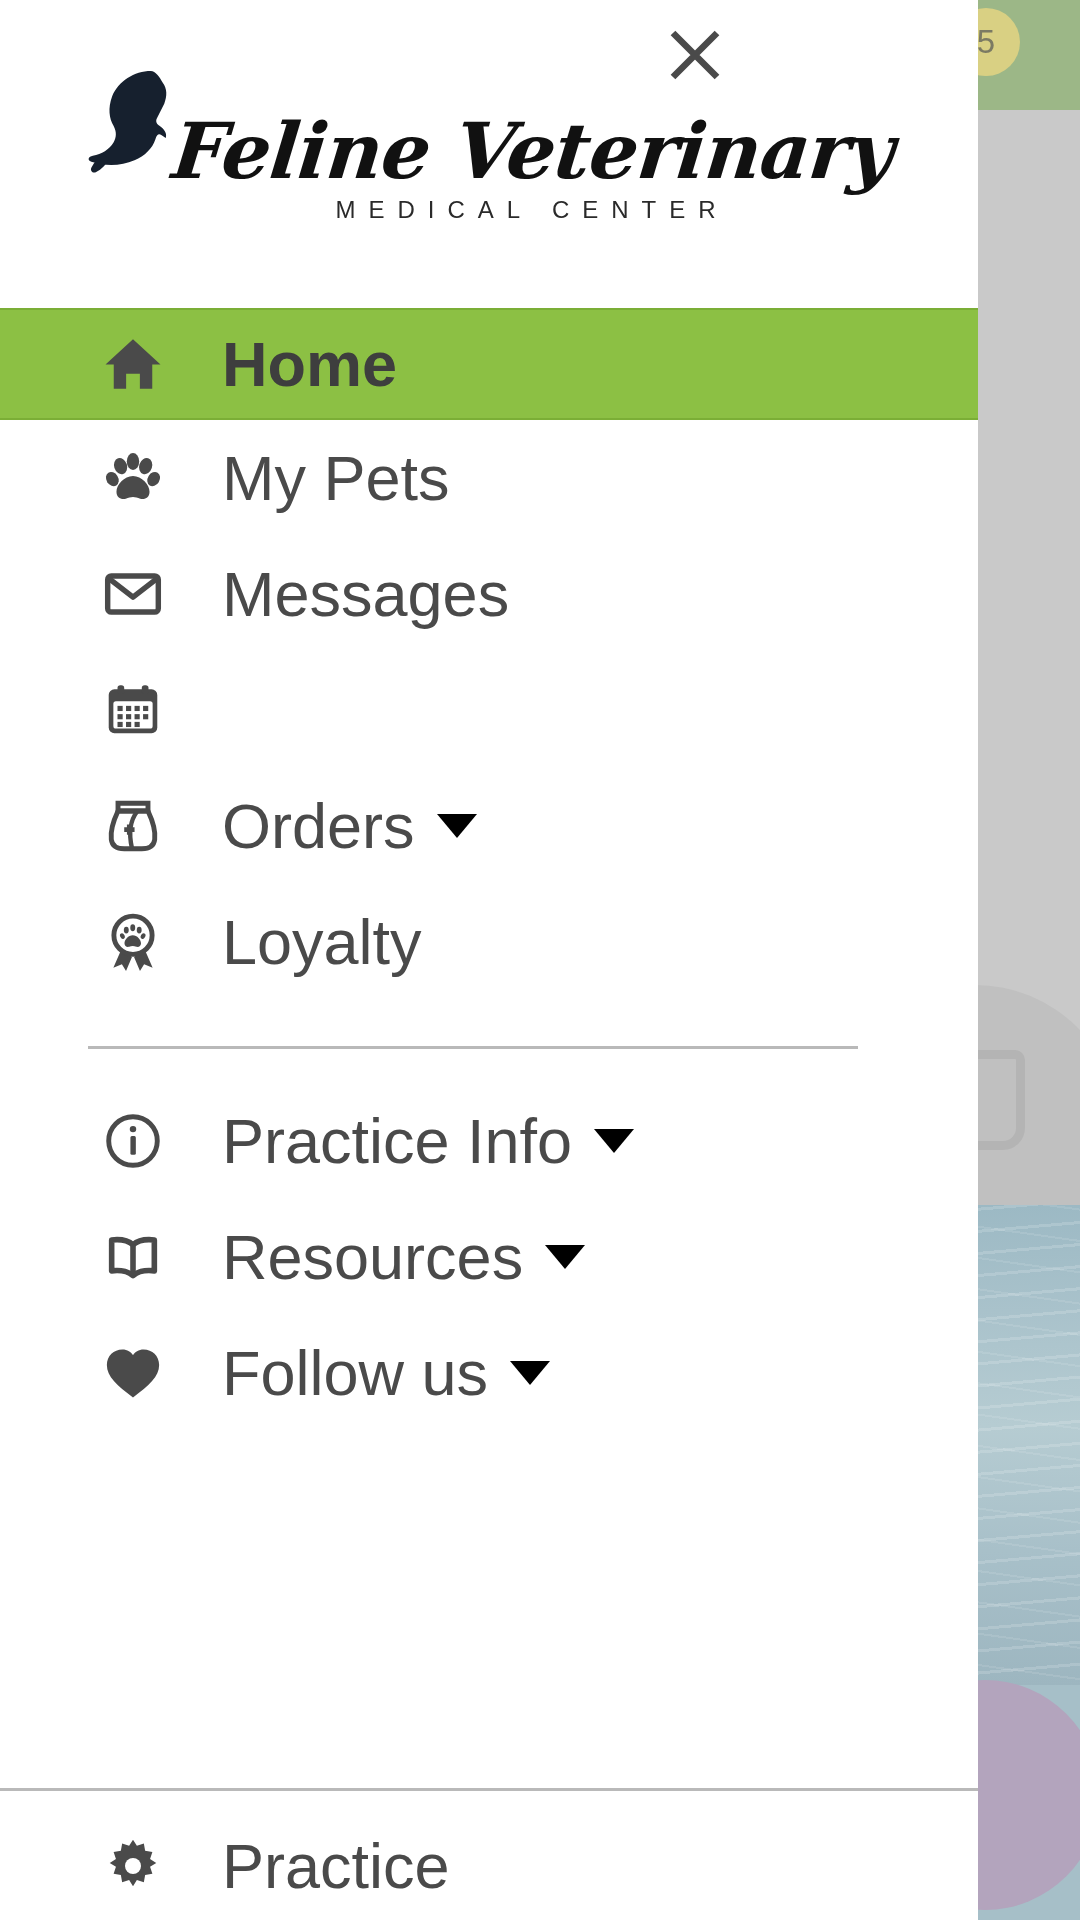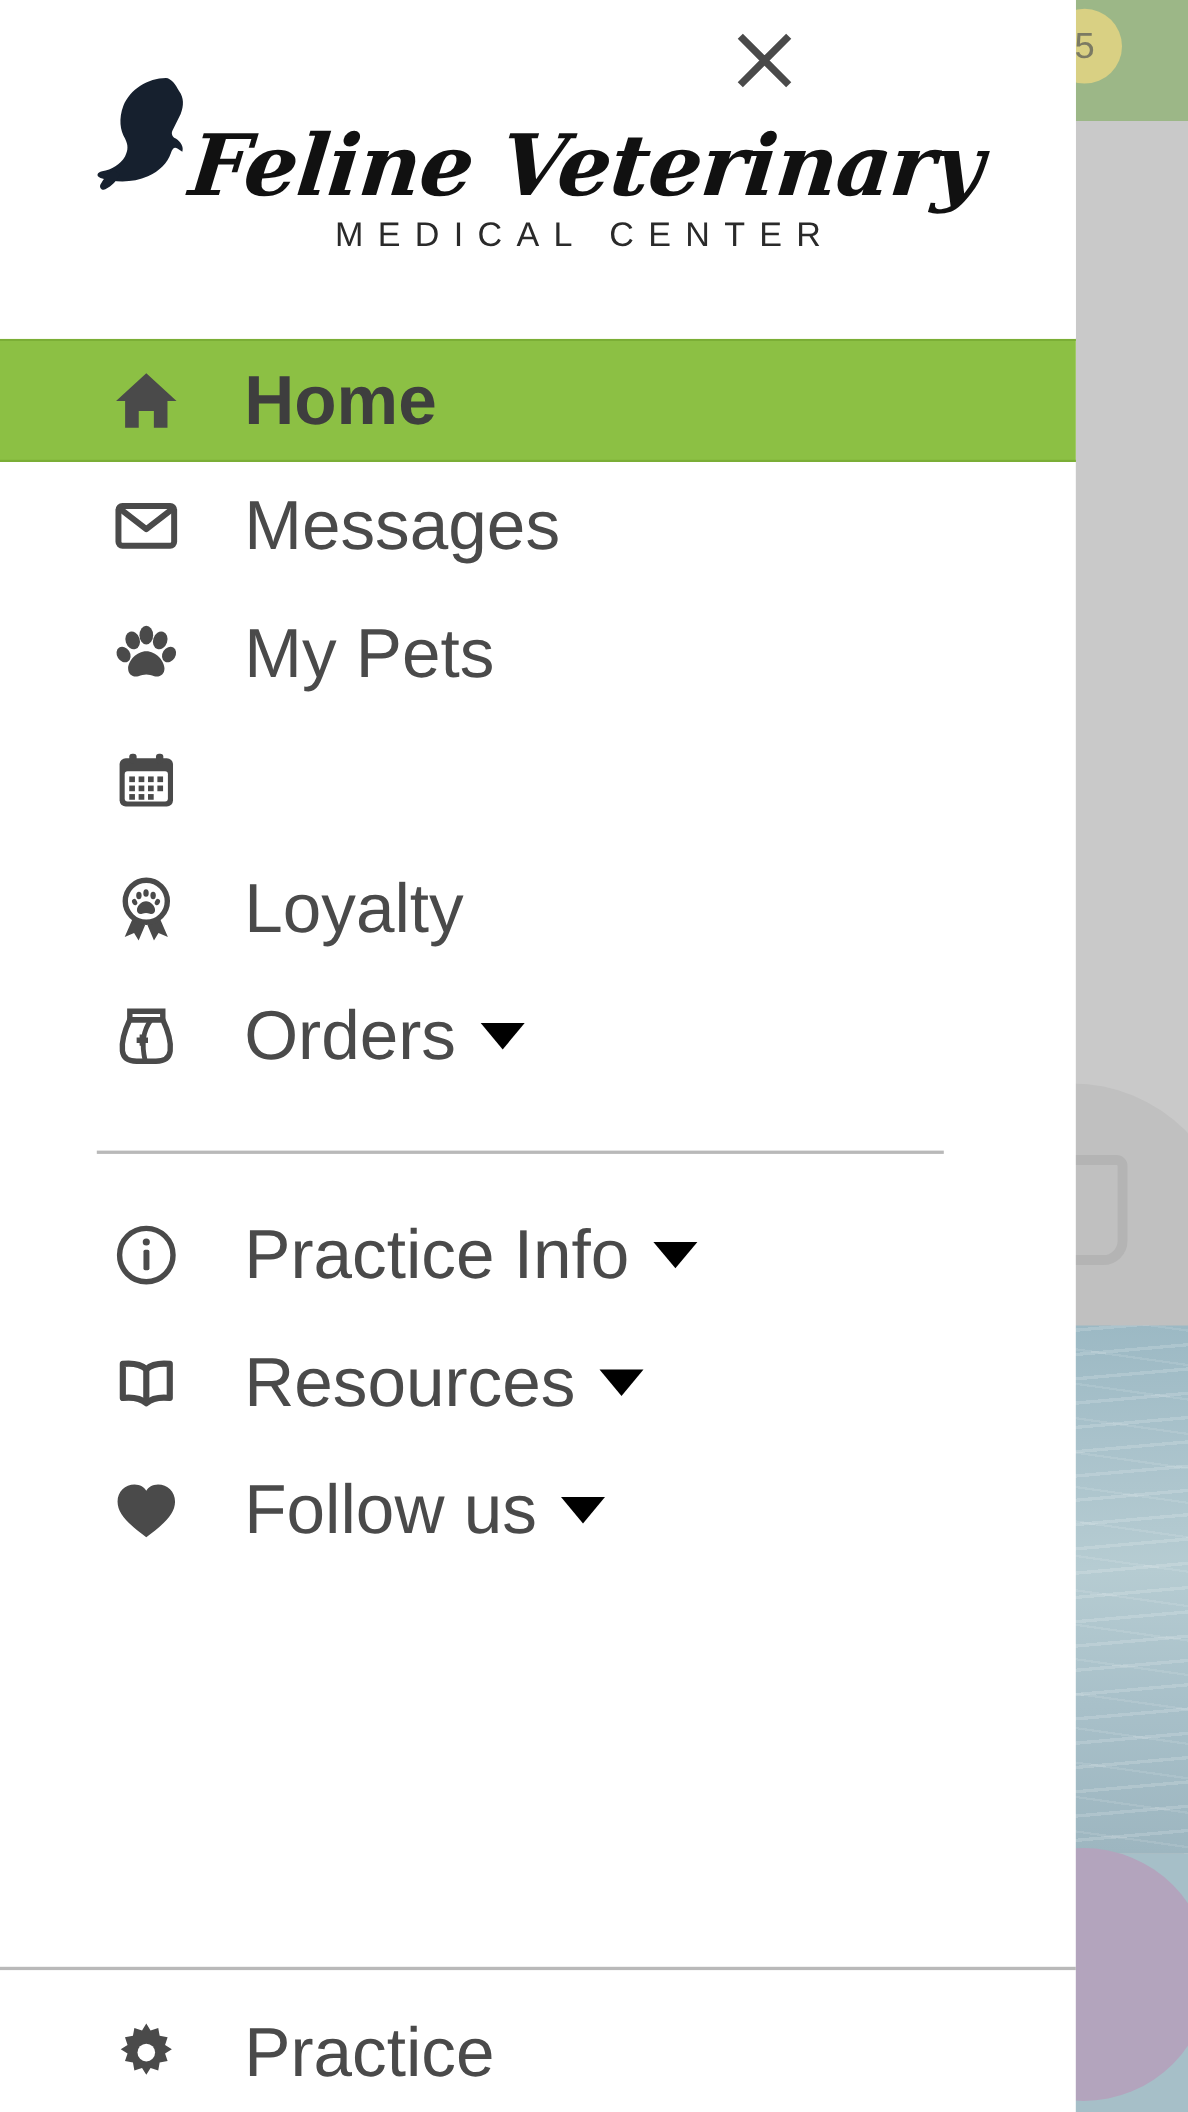--- a/index.html
+++ b/index.html
@@ -115,21 +115,21 @@
   #logo-wordmark {
     font-family:"DejaVu Serif", serif;
     font-style:italic; font-weight:bold;
     font-size:77px; line-height:1;
     color:#111;
     letter-spacing:-1px;
     transform:skewX(-6deg);
   }
   #logo-subtitle {
     margin-top:6px; margin-left:86px;
-    font-size:31px; letter-spacing:13px;
+    font-size:24px; letter-spacing:13px;
     color:#2a2a2a;
   }
 
   
   .nav-item {
     display:flex; align-items:center;
     height:116px;
     padding-left:96px;
     cursor:pointer;
   }
@@ -210,41 +210,41 @@
       <svg width="66" height="66" viewBox="0 0 24 24" aria-hidden="true">
         <path fill="#4a4a4a" d="M12 3 L22 12.2 h-3 V21 h-4.5 v-5.5 h-5 V21 H5 v-8.8 H2 Z"></path>
       </svg>
     </span>
     <span class="nav-label">Home</span>
   </div>
 
   <div class="nav-item">
     <span class="nav-icon">
       <svg width="62" height="62" viewBox="0 0 24 24" aria-hidden="true">
-        <rect x="2.2" y="5" width="19.6" height="14" rx="1.4" fill="none" stroke="#4a4a4a" stroke-width="2.1"></rect>
-        <path d="M3 6.2 L12 13.2 L21 6.2" fill="none" stroke="#4a4a4a" stroke-width="2.1" stroke-linejoin="round"></path>
-      </svg>
-    </span>
-    <span class="nav-label">Messages</span>
-  </div>
-
-  <div class="nav-item">
-    <span class="nav-icon">
-      <svg width="62" height="62" viewBox="0 0 24 24" aria-hidden="true">
         <g fill="#4a4a4a">
           <ellipse cx="7.2" cy="7.4" rx="2.5" ry="3.2" transform="rotate(-18 7.2 7.4)"></ellipse>
           <ellipse cx="12" cy="5.6" rx="2.4" ry="3.3"></ellipse>
           <ellipse cx="16.9" cy="7.4" rx="2.5" ry="3.2" transform="rotate(18 16.9 7.4)"></ellipse>
           <ellipse cx="20" cy="12.4" rx="2.3" ry="2.9" transform="rotate(32 20 12.4)"></ellipse>
           <ellipse cx="4" cy="12.4" rx="2.3" ry="2.9" transform="rotate(-32 4 12.4)"></ellipse>
           <path d="M12 11.2c3.4 0 6.4 3.4 6.4 6.1 0 2.2-1.8 3.2-3.6 2.7-1-.3-1.9-.6-2.8-.6s-1.8.3-2.8.6c-1.8.5-3.6-.5-3.6-2.7 0-2.7 3-6.1 6.4-6.1z"></path>
         </g>
       </svg>
     </span>
     <span class="nav-label">My Pets</span>
+  </div>
+
+  <div class="nav-item">
+    <span class="nav-icon">
+      <svg width="62" height="62" viewBox="0 0 24 24" aria-hidden="true">
+        <rect x="2.2" y="5" width="19.6" height="14" rx="1.4" fill="none" stroke="#4a4a4a" stroke-width="2.1"></rect>
+        <path d="M3 6.2 L12 13.2 L21 6.2" fill="none" stroke="#4a4a4a" stroke-width="2.1" stroke-linejoin="round"></path>
+      </svg>
+    </span>
+    <span class="nav-label">Messages</span>
   </div>
 
   <div class="nav-item">
     <span class="nav-icon">
       <svg width="62" height="62" viewBox="0 0 24 24" aria-hidden="true">
         <rect x="2.6" y="4" width="18.8" height="17" rx="2.2" fill="#4a4a4a"></rect>
         <rect x="4.4" y="8.6" width="15.2" height="10.6" rx="1" fill="#fff"></rect>
         <rect x="6" y="2.4" width="2.6" height="3.4" rx="1.1" fill="#4a4a4a"></rect>
         <rect x="15.4" y="2.4" width="2.6" height="3.4" rx="1.1" fill="#4a4a4a"></rect>
         <g fill="#4a4a4a">
@@ -260,48 +260,48 @@
             <rect x="9.3" y="16.6" width="2" height="2"></rect>
           <rect x="12.6" y="16.6" width="2" height="2"></rect>
         </g>
       </svg>
     </span>
   </div>
 
   <div class="nav-item">
     <span class="nav-icon">
       <svg width="62" height="62" viewBox="0 0 24 24" aria-hidden="true">
+        <path d="M6.2 3.2 h11.6 v3 H6.2 z" fill="none" stroke="#4a4a4a" stroke-width="1.9"></path>
+        <path d="M6.2 6.2 C4.4 10 3.2 14 3.6 17.2 c.3 2.4 2 3.6 5 3.6 h6.8 c3 0 4.7-1.2 5-3.6
+                 .4-3.2-.8-7.2-2.6-11 z" fill="none" stroke="#4a4a4a" stroke-width="1.9" stroke-linejoin="round"></path>
+        <path d="M13.6 6.4 c-2.6 3.4-3.4 8.2-2 14.2" fill="none" stroke="#4a4a4a" stroke-width="1.7"></path>
+        <path d="M8.6 13.4 h4 M10.6 11.4 v4" stroke="#4a4a4a" stroke-width="1.9" stroke-linecap="butt"></path>
+      </svg>
+    </span>
+    <span class="nav-label">Orders</span>
+    <span class="caret"></span>
+  </div>
+
+  <div class="nav-item">
+    <span class="nav-icon">
+      <svg width="62" height="62" viewBox="0 0 24 24" aria-hidden="true">
         <path d="M7.6 14.6 L4.4 22 l3.3-1.4 1.6 2.6 2.3-5.4 z" fill="#4a4a4a"></path>
         <path d="M16.4 14.6 L19.6 22 l-3.3-1.4 -1.6 2.6 -2.3-5.4 z" fill="#4a4a4a"></path>
         <circle cx="12" cy="9.4" r="7.4" fill="none" stroke="#4a4a4a" stroke-width="1.9"></circle>
         <g fill="#4a4a4a">
           <ellipse cx="9.4" cy="7.4" rx=".95" ry="1.3"></ellipse>
           <ellipse cx="11.9" cy="6.5" rx=".95" ry="1.35"></ellipse>
           <ellipse cx="14.4" cy="7.4" rx=".95" ry="1.3"></ellipse>
           <ellipse cx="15.9" cy="9.7" rx=".85" ry="1.15" transform="rotate(28 15.9 9.7)"></ellipse>
           <ellipse cx="7.9" cy="9.7" rx=".85" ry="1.15" transform="rotate(-28 7.9 9.7)"></ellipse>
           <path d="M11.9 9.4c1.7 0 3.2 1.7 3.2 3.1 0 1.1-.9 1.6-1.8 1.35-.5-.15-.95-.3-1.4-.3s-.9.15-1.4.3c-.9.25-1.8-.25-1.8-1.35 0-1.4 1.5-3.1 3.2-3.1z"></path>
         </g>
       </svg>
     </span>
     <span class="nav-label">Loyalty</span>
-  </div>
-
-  <div class="nav-item">
-    <span class="nav-icon">
-      <svg width="62" height="62" viewBox="0 0 24 24" aria-hidden="true">
-        <path d="M6.2 3.2 h11.6 v3 H6.2 z" fill="none" stroke="#4a4a4a" stroke-width="1.9"></path>
-        <path d="M6.2 6.2 C4.4 10 3.2 14 3.6 17.2 c.3 2.4 2 3.6 5 3.6 h6.8 c3 0 4.7-1.2 5-3.6
-                 .4-3.2-.8-7.2-2.6-11 z" fill="none" stroke="#4a4a4a" stroke-width="1.9" stroke-linejoin="round"></path>
-        <path d="M13.6 6.4 c-2.6 3.4-3.4 8.2-2 14.2" fill="none" stroke="#4a4a4a" stroke-width="1.7"></path>
-        <path d="M8.6 13.4 h4 M10.6 11.4 v4" stroke="#4a4a4a" stroke-width="1.9" stroke-linecap="butt"></path>
-      </svg>
-    </span>
-    <span class="nav-label">Orders</span>
-    <span class="caret"></span>
   </div>
 
 
   <div class="divider"></div>
 
   <div class="nav-item">
     <span class="nav-icon">
       <svg width="62" height="62" viewBox="0 0 24 24" aria-hidden="true">
         <circle cx="12" cy="12" r="9.4" fill="none" stroke="#4a4a4a" stroke-width="1.9"></circle>
         <circle cx="12" cy="7.4" r="1.25" fill="#4a4a4a"></circle>

